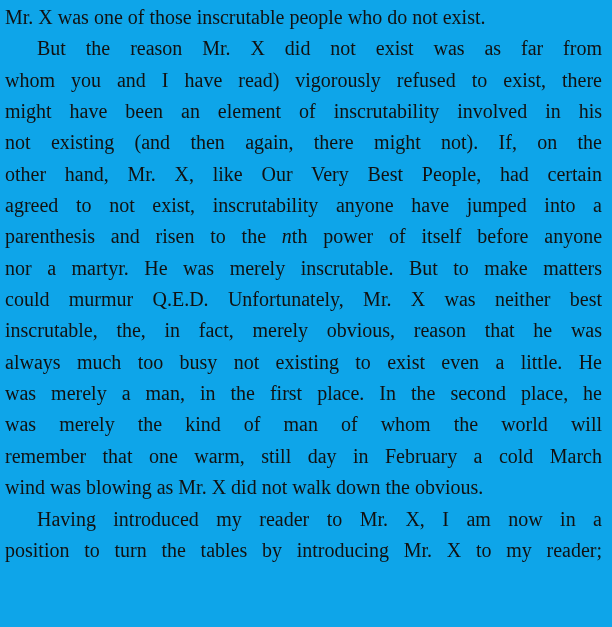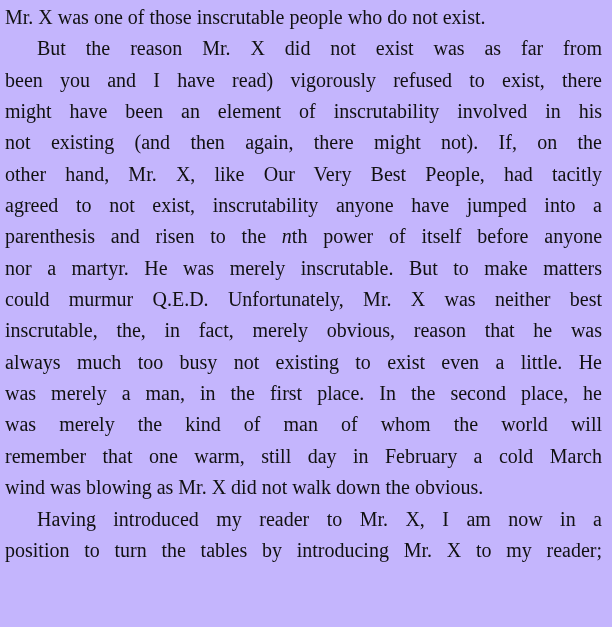--- a/index.html
+++ b/index.html
@@ -39,31 +39,31 @@
   .text-line.indent {
     text-indent: 32px;
   }
   .text-line i {
     font-style: italic;
   }
 </style>
 </head>
 <body>
 
-<main class="book-page" style="background: #c4b5fd; color: rgb(17, 17, 17);">
+<main class="book-page" style="background: #0ea5e9; color: rgb(17, 17, 17);">
   <section id="page-text">
       <div class="paragraph">
         <div class="text-line para-end">Mr. X was one of those inscrutable people who do not exist.</div>
       </div>
       <div class="paragraph">
         <div class="text-line indent">But the reason Mr. X did not exist was as far from</div>
-        <div class="text-line">been you and I have read) vigorously refused to exist, there</div>
+        <div class="text-line">whom you and I have read) vigorously refused to exist, there</div>
         <div class="text-line">might have been an element of inscrutability involved in his</div>
         <div class="text-line">not existing (and then again, there might not). If, on the</div>
-        <div class="text-line">other hand, Mr. X, like Our Very Best People, had tacitly</div>
+        <div class="text-line">other hand, Mr. X, like Our Very Best People, had certain</div>
         <div class="text-line">agreed to not exist, inscrutability anyone have jumped into a</div>
         <div class="text-line">parenthesis and risen to the <i>n</i>th power of itself before anyone</div>
         <div class="text-line">nor a martyr. He was merely inscrutable. But to make matters</div>
         <div class="text-line">could murmur Q.E.D. Unfortunately, Mr. X was neither best</div>
         <div class="text-line">inscrutable, the, in fact, merely obvious, reason that he was</div>
         <div class="text-line">always much too busy not existing to exist even a little. He</div>
         <div class="text-line">was merely a man, in the first place. In the second place, he</div>
         <div class="text-line">was merely the kind of man of whom the world will</div>
         <div class="text-line">remember that one warm, still day in February a cold March</div>
         <div class="text-line para-end">wind was blowing as Mr. X did not walk down the obvious.</div>

